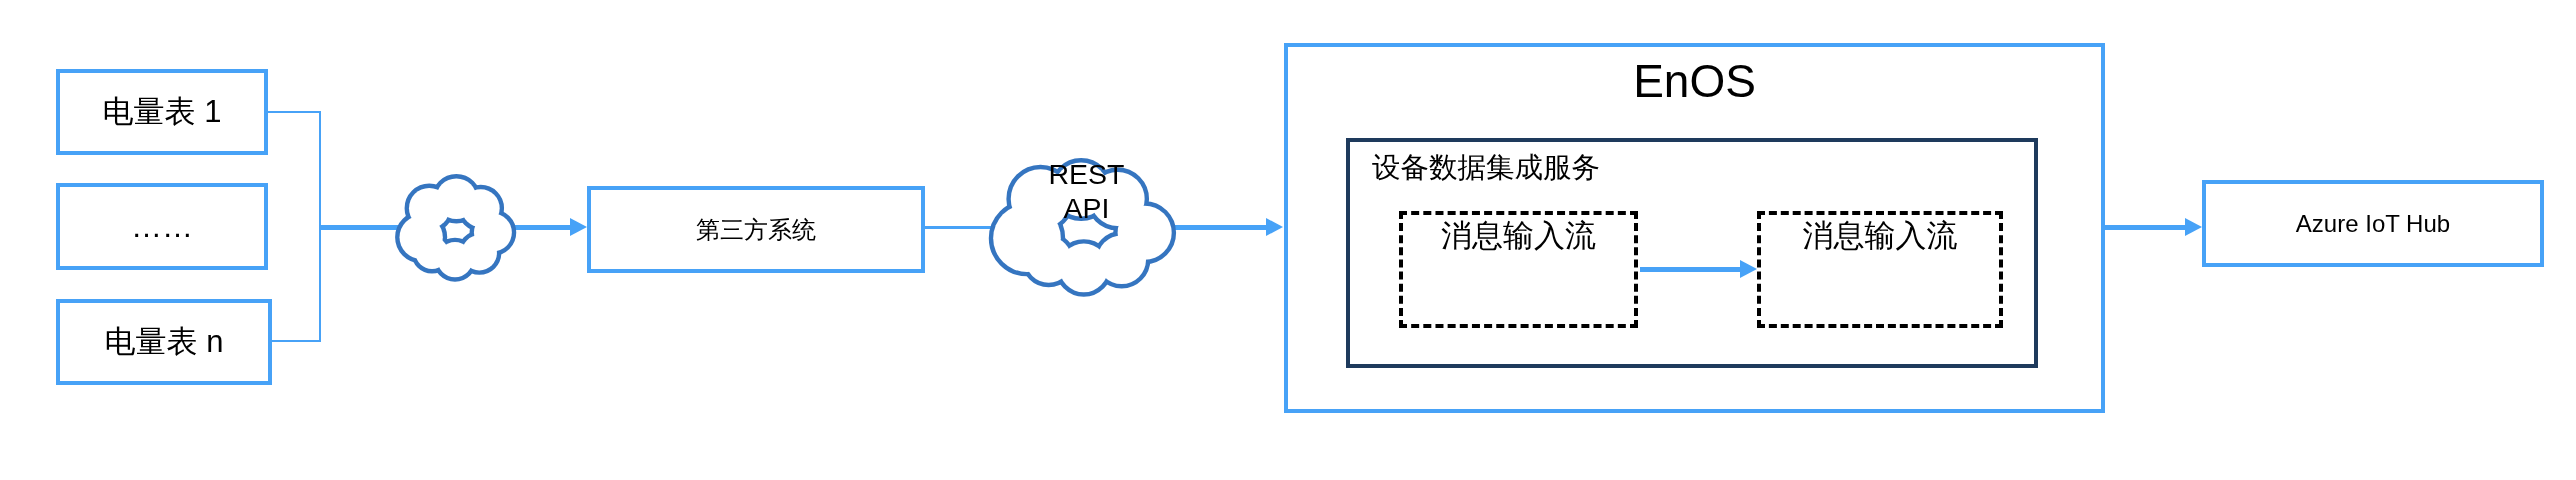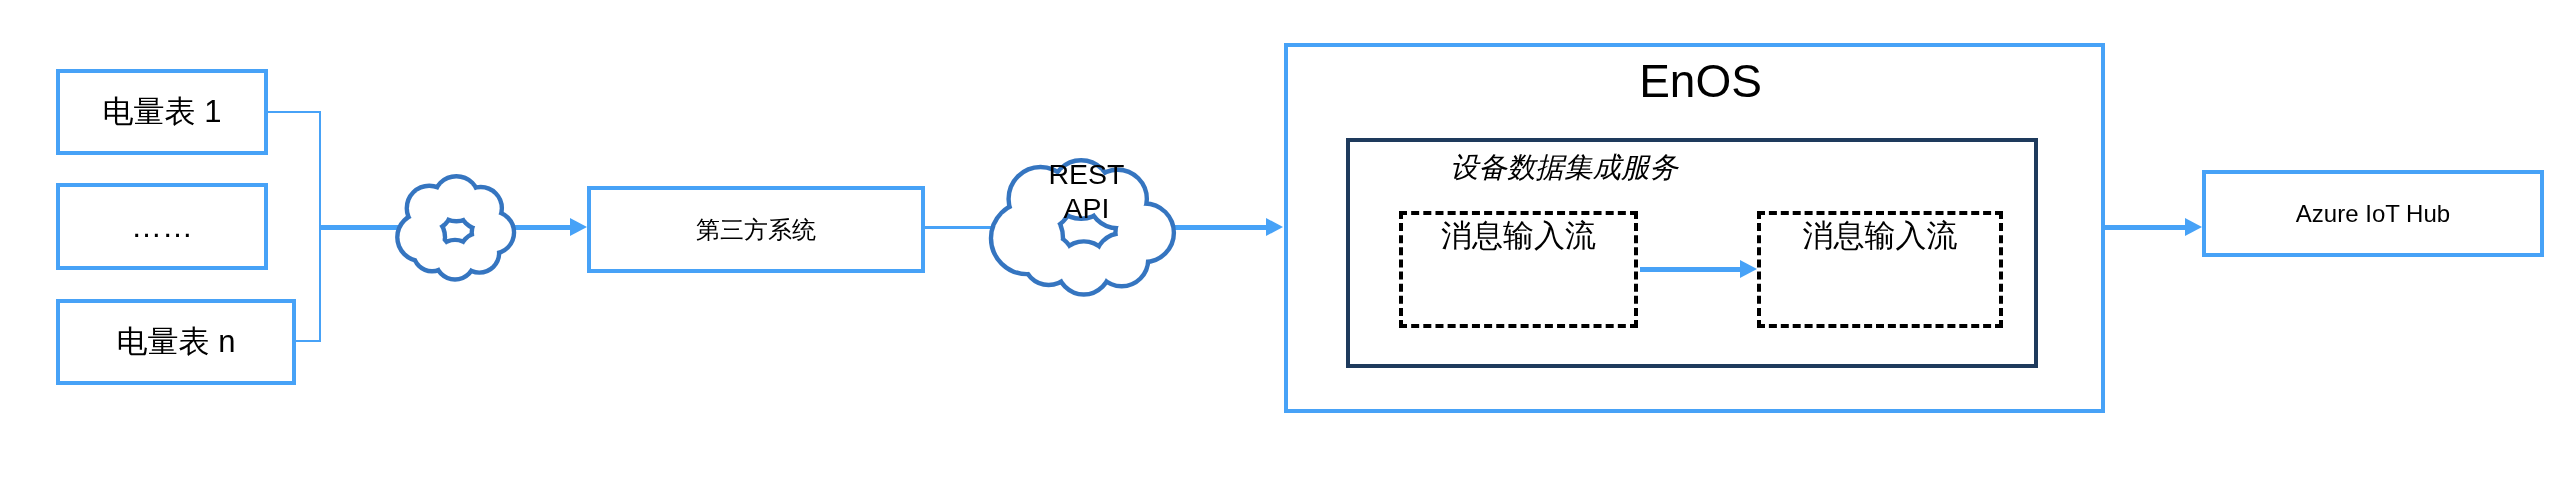--- a/index.html
+++ b/index.html
@@ -26,21 +26,21 @@
   .enos-box{border:4.7px solid var(--accent);}
   .service-box{border:4.1px solid var(--service-border);}
   .dashed-node{
     position:absolute;box-sizing:border-box;background:#fff;
     border:4.1px dashed #000;z-index:3;
     display:flex;align-items:flex-start;justify-content:center;
     font-size:31px;color:var(--text);
   }
   .enos-title{
     position:absolute;z-index:4;text-align:center;
-    font-size:46px;color:var(--text);padding-left:6px;
+    font-size:46px;color:var(--text);
   }
   .service-label{
     position:absolute;z-index:4;font-size:28.5px;color:var(--text);white-space:nowrap;
   }
   .azure-label,.third-label{font-size:24px;}
 
   
   .shaft{position:absolute;background:var(--accent);z-index:1;}
   .head{
     position:absolute;width:0;height:0;z-index:2;
@@ -132,39 +132,39 @@
     <span>REST</span>
     <span>API</span>
   </div>
 
   <div class="node" style="left:56px;top:69px;width:212px;height:86px;">
     <span class="lbl">电量表 1</span>
   </div>
   <div class="node" style="left:56px;top:183px;width:212px;height:87px;">
     <span class="lbl">……</span>
   </div>
-  <div class="node" style="left:56px;top:299px;width:240px;height:86px;">
+  <div class="node" style="left:56px;top:299px;width:216px;height:86px;">
     <span class="lbl">电量表 n</span>
   </div>
 
   <div class="node" style="left:587px;top:186px;width:338px;height:87px;">
     <span class="lbl third-label">第三方系统</span>
   </div>
 
   <div class="container enos-box" style="left:1284px;top:43px;width:821px;height:370px;"></div>
   <div class="enos-title" style="left:1284px;top:54px;width:821px;">EnOS</div>
 
   <div class="container service-box" style="left:1346px;top:138px;width:692px;height:230px;"></div>
-  <div class="service-label" style="left:1450px;top:149px;font-style:italic;">设备数据集成服务</div>
+  <div class="service-label" style="left:1372px;top:149px;">设备数据集成服务</div>
 
   <div class="dashed-node" style="left:1399px;top:211px;width:239px;height:117px;">
     <span class="lbl">消息输入流</span>
   </div>
   <div class="dashed-node" style="left:1757px;top:211px;width:246px;height:117px;">
     <span class="lbl">消息输入流</span>
   </div>
 
-  <div class="node" style="left:2202px;top:170px;width:342px;height:87px;">
+  <div class="node" style="left:2202px;top:180px;width:342px;height:87px;">
     <span class="lbl azure-label">Azure IoT Hub</span>
   </div>
 
 </div>
 
 
 </body></html>

